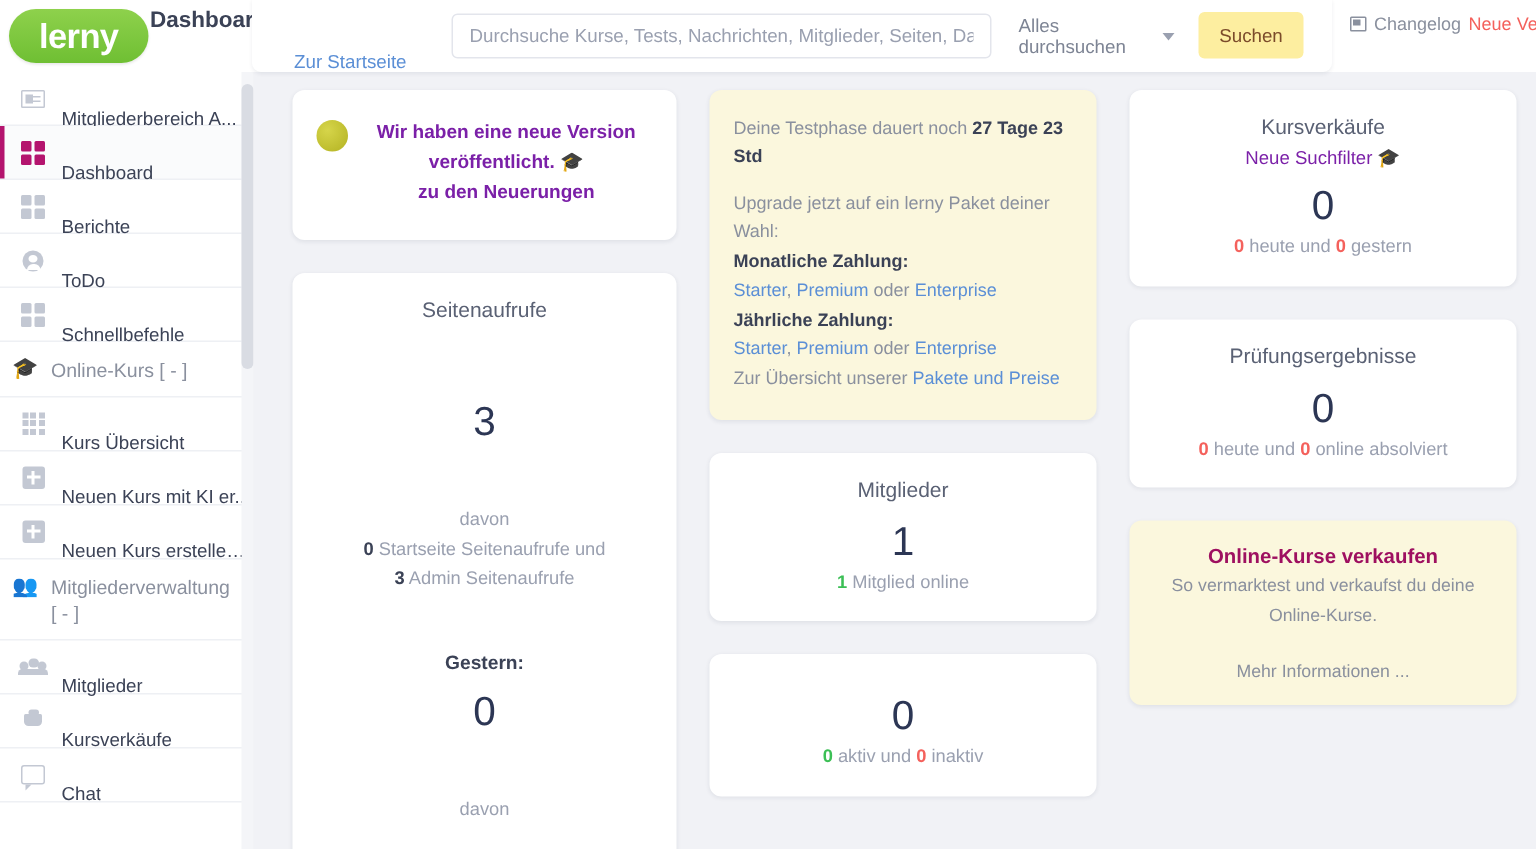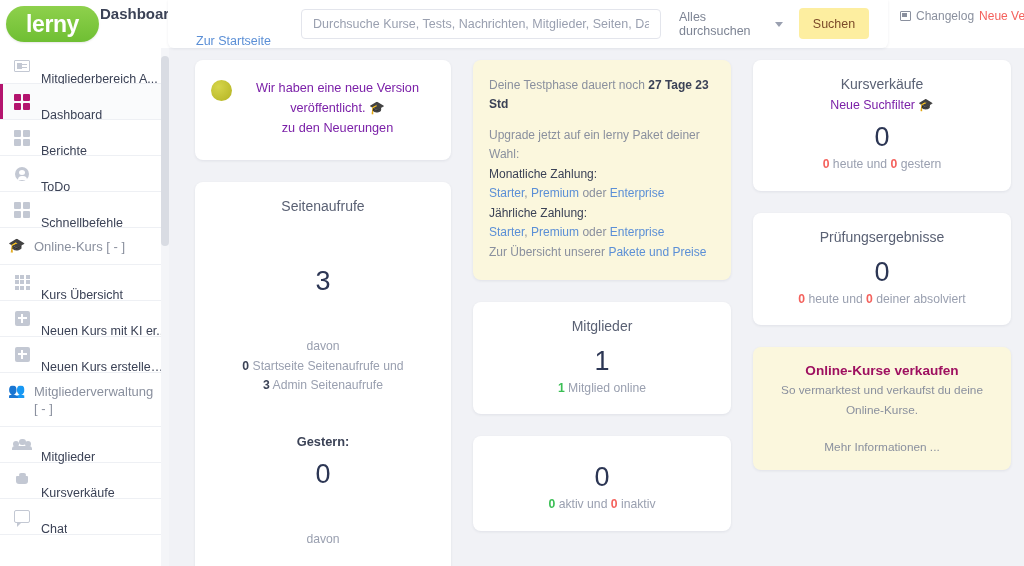--- a/index.html
+++ b/index.html
@@ -211,33 +211,33 @@
 
   
   .newver { display: flex; align-items: flex-start; padding: 18px 16px 22px 16px; }
   .dot-yellow {
     width: 21px; height: 21px; border-radius: 50%;
     background: radial-gradient(circle at 35% 32%, #d6d54a 0%, #bcbb2c 75%);
     margin-right: 8px; margin-top: 2px; flex-shrink: 0;
   }
   .newver-text {
     flex: 1; text-align: center;
-    color: #7b20a8; font-size: 12.7px; line-height: 1.58;
+    color: #7b20a8; font-size: 12.7px; line-height: 1.58; font-weight: bold;
   }
   .newver-link { color: #7b20a8; cursor: pointer; display: block; }
 
   
   .trial {
     text-align: left; font-size: 12px; color: #8a909e;
     line-height: 1.62; padding: 16px 16px 18px 16px;
   }
   .trial b { color: #3b4256; }
   .trial .gap { display: block; height: 11px; }
   .trial a { color: #5b8fd6; cursor: pointer; }
-  .trial .lbl { display:block; color:#3b4256; font-weight:normal; }
+  .trial .lbl { display:block; color:#3b4256; font-weight:bold; }
 
   
   .stat-title { font-size: 14px; color: #5a6174; margin-bottom: 12px; }
   .stat-sub { font-size: 12.8px; color: #3b4256; font-weight: bold; }
   .stat-big {
     font-size: 27px; color: #2c3654; margin: 10px 0 2px 0;
     font-weight: normal;
   }
   .stat-note { font-size: 12.2px; color: #9aa0b0; line-height: 1.6; }
   .stat-note b { color: #3b4256; }
@@ -486,21 +486,21 @@
           <div class="stat-big">0</div>
           <div class="stat-note">
             <span class="r">0</span><span> heute und </span><span class="r">0</span><span> gestern</span>
           </div>
         </div>
 
         <div class="card">
           <div class="stat-title">Prüfungsergebnisse</div>
           <div class="stat-big">0</div>
           <div class="stat-note">
-            <span class="r">0</span><span> heute und </span><span class="r">0</span><span> deiner absolviert</span>
+            <span class="r">0</span><span> heute und </span><span class="r">0</span><span> online absolviert</span>
           </div>
         </div>
 
         <div class="card cream">
           <div class="sell-title">Online-Kurse verkaufen</div>
           <div class="sell-body">So vermarktest und verkaufst du deine Online-Kurse.</div>
           <div class="sell-more">Mehr Informationen ...</div>
         </div>
       </div>
 

